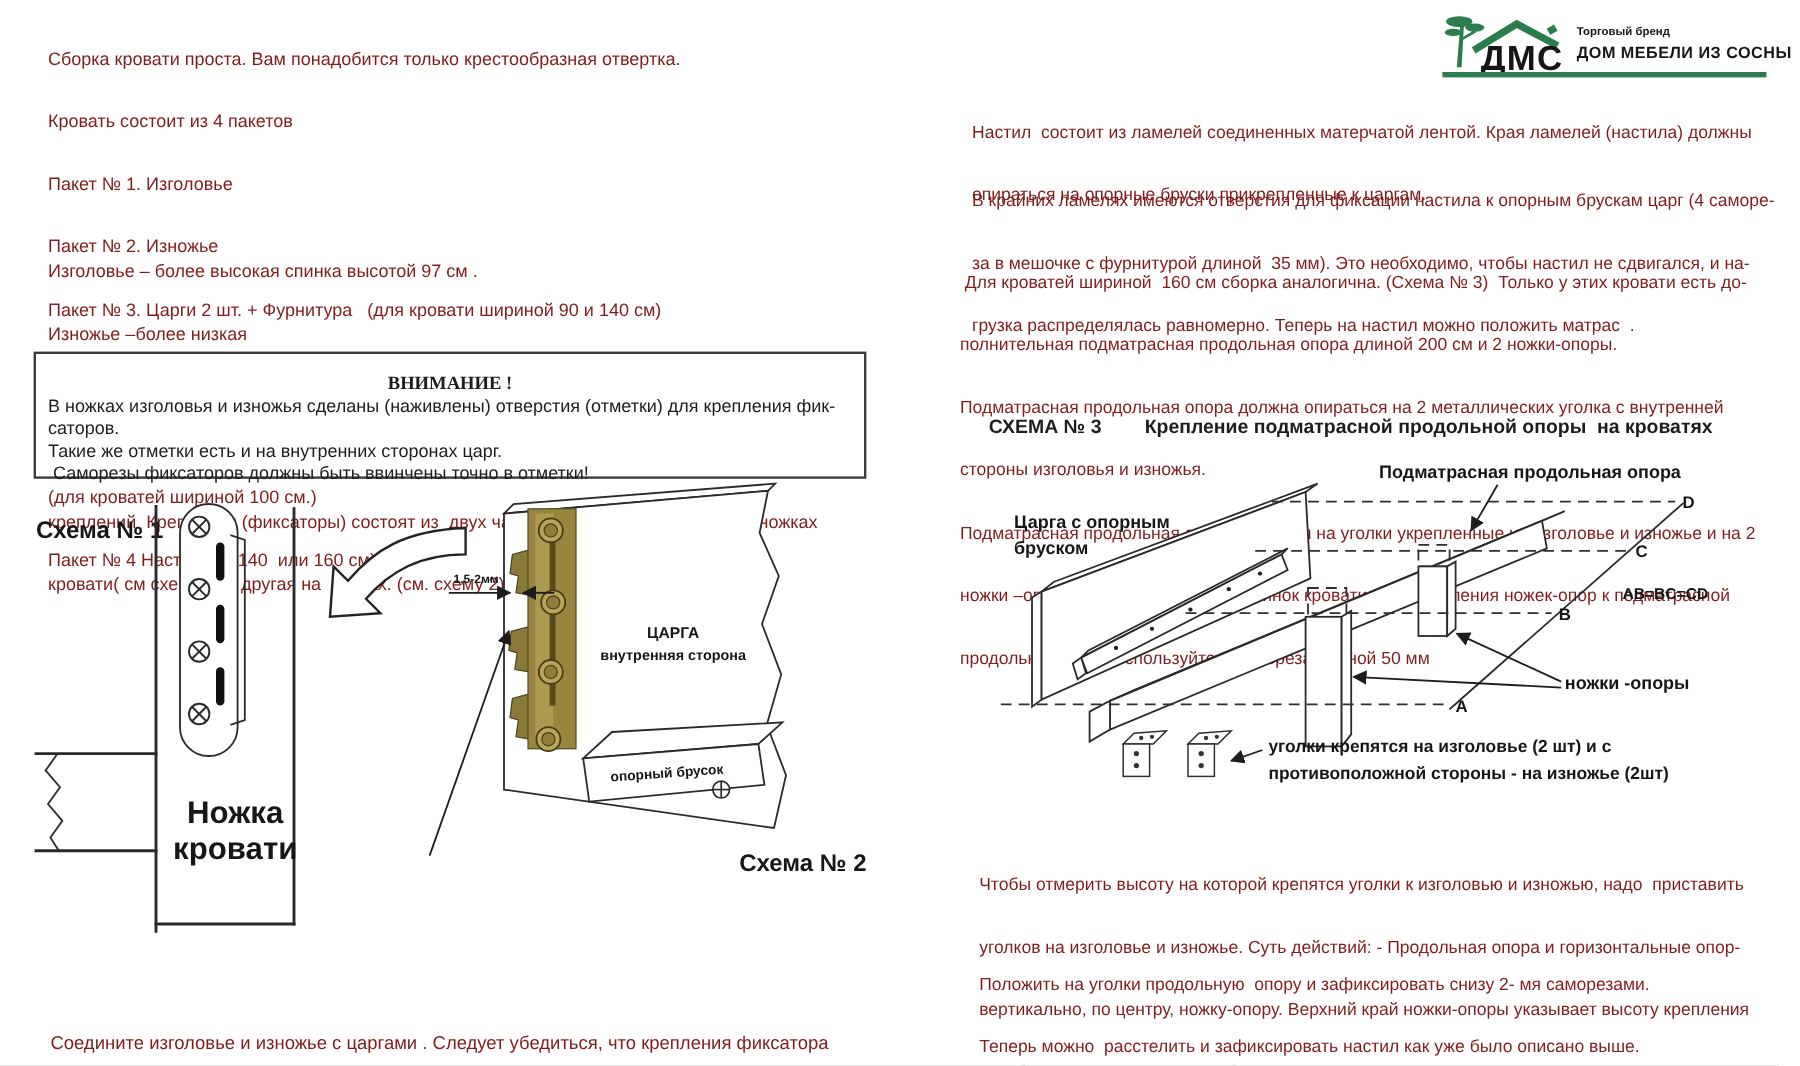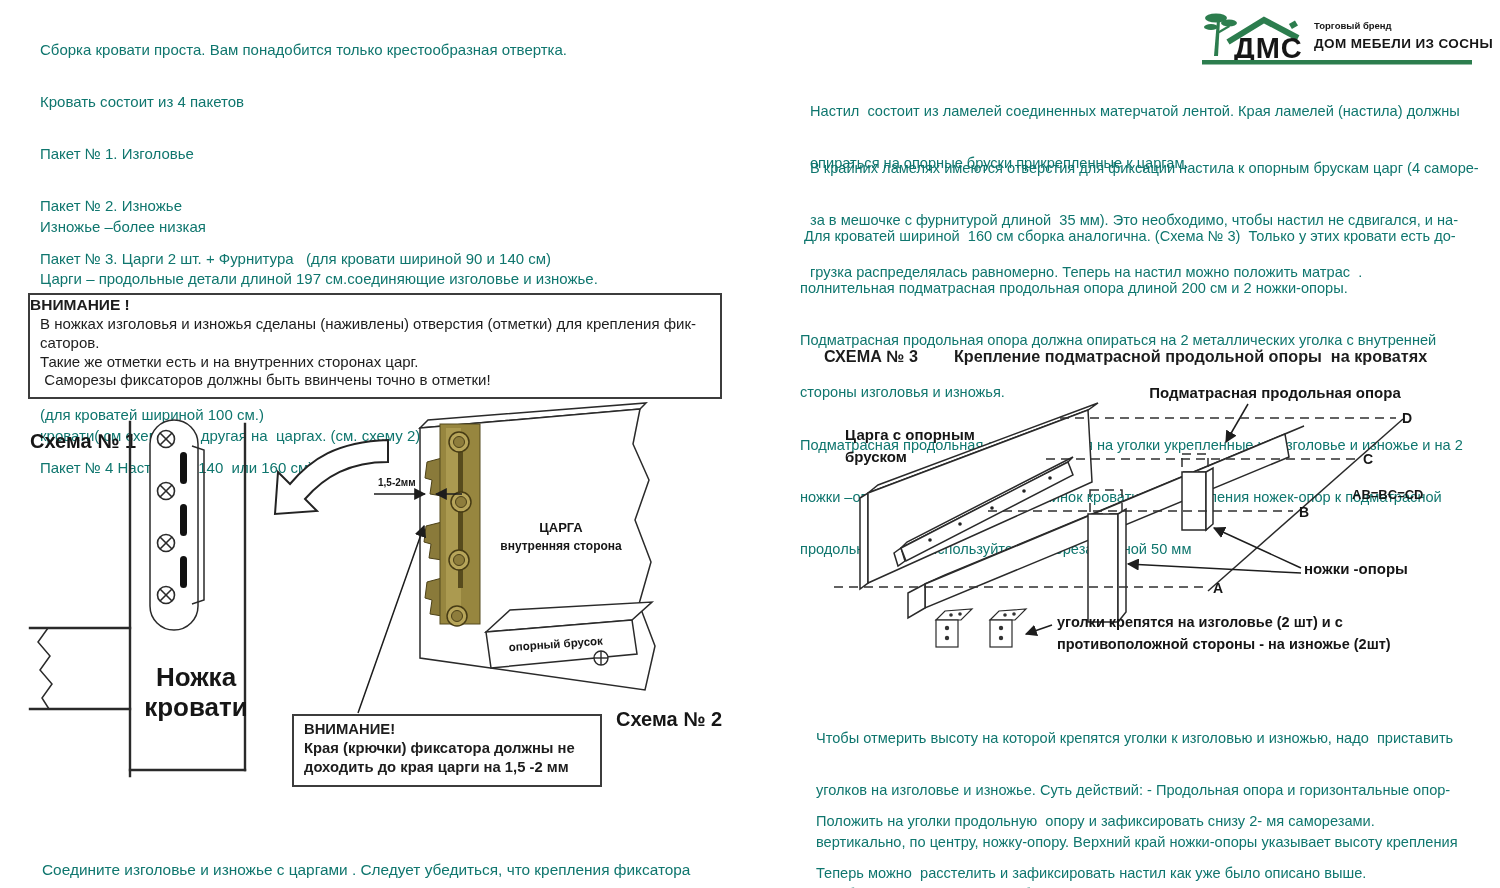--- a/index.html
+++ b/index.html
@@ -1,22 +1,22 @@
 <!DOCTYPE html>
 <html><head>
 <meta charset="utf-8">
 <style>
   html,body{margin:0;padding:0;background:#d9d9d9;}
   .page{position:relative;width:1500px;height:888px;background:#ffffff;overflow:hidden;
         font-family:"Liberation Sans",sans-serif;color:#1d1d1d;}
-  .block{position:absolute;white-space:pre;font-size:15px;line-height:17.4px;color:#0f766e;}
+  .block{position:absolute;white-space:pre;font-size:15px;line-height:17.4px;color:#7f1d1d;}
   .r{font-size:14.6px;line-height:17.4px;}
   .outro{font-size:15.4px;line-height:21px;}
   .warn1{position:absolute;left:28px;top:293px;width:690px;height:102px;border:2px solid #3c3c3c;background:#fff;}
-  .warn1 .t{text-align:left;font-weight:bold;font-size:15.5px;margin-top:1px;}
+  .warn1 .t{text-align:center;font-weight:bold;font-size:15.5px;margin-top:16px;font-family:Liberation Serif, serif;}
   .warn1 .b{margin:1px 12px 0 10px;white-space:pre;font-size:15px;line-height:17.8px;}
   .warn2{position:absolute;left:292px;top:714px;width:288px;border:2px solid #3c3c3c;background:#fff;
          padding:4px 8px 8px 10px;z-index:5;}
   .warn2 div{font-weight:bold;font-size:14.8px;line-height:19px;white-space:pre;}
   .h3head{position:absolute;left:806px;top:328px;font-weight:bold;font-size:16.2px;white-space:pre;}
   .h3head .gap{margin-left:36px;}
   svg{position:absolute;overflow:visible;}
   svg text{font-family:"Liberation Sans",sans-serif;fill:#161616;}
   .ln{stroke:#2a2a2a;stroke-width:2.4;fill:none;stroke-linecap:square;}
   .thin{stroke:#2a2a2a;stroke-width:1.5;fill:#fff;}
@@ -48,20 +48,21 @@
     <div>Пакет № 1. Изголовье</div>
     <div>Пакет № 2. Изножье</div>
     <div>Пакет № 3. Царги 2 шт. + Фурнитура   (для кровати шириной 90 и 140 см)</div>
     <div>или</div>
     <div>Царги 2 шт. + подматрасная продольная опора 1 шт  + Фурнитура + 2 ножки-опоры</div>
     <div>(для кроватей шириной 100 см.)</div>
     <div>Пакет № 4 Настил (90,140  или 160 см)</div>
   </div>
 
   <div class="block" style="left:40px;top:183px">
+    <div>Изголовье – более высокая спинка высотой 97 см .</div>
     <div>Изножье –более низкая</div>
     <div>Царги – продольные детали длиной 197 см.соединяющие изголовье и изножье.</div>
     <div>В нижней части ног изголовья и изножья есть отметки, куда должны быть   ввернуты шурупы</div>
     <div>креплений  Крепления (фиксаторы) состоят из  двух частей  одна часть крепится на ножках</div>
     <div>кровати( см схему 1.) , другая на  царгах. (см. схему 2)</div>
   </div>
 
   <div class="warn1">
     <div class="t">ВНИМАНИЕ !</div>
     <div class="b">В ножках изголовья и изножья сделаны (наживлены) отверстия (отметки) для крепления фик-</div>
@@ -158,25 +159,20 @@
           <line x1="566" y1="256" x2="580" y2="256"></line>
           <line x1="573" y1="249" x2="573" y2="263"></line>
         </g>
       </g>
       <text x="588" y="324" class="s2t">Схема № 2</text>
 
       <line class="arr" x1="330" y1="311" x2="396" y2="124" marker-end="url(#ah)"></line>
     </g>
   </svg>
 
-  <div class="warn2">
-    <div>ВНИМАНИЕ!</div>
-    <div>Края (крючки) фиксатора должны не</div>
-    <div>доходить до края царги на 1,5 -2 мм</div>
-  </div>
 
   <div class="block outro" style="left:42px;top:817px">
     <div>Соедините изголовье и изножье с царгами . Следует убедиться, что крепления фиксатора</div>
     
     
   </div>
 
   <svg style="left:1202px;top:8px" width="280" height="60" viewBox="0 0 280 60">
     <g fill="#2c7d4e">
       <ellipse cx="14" cy="10" rx="11" ry="4.5"></ellipse>

